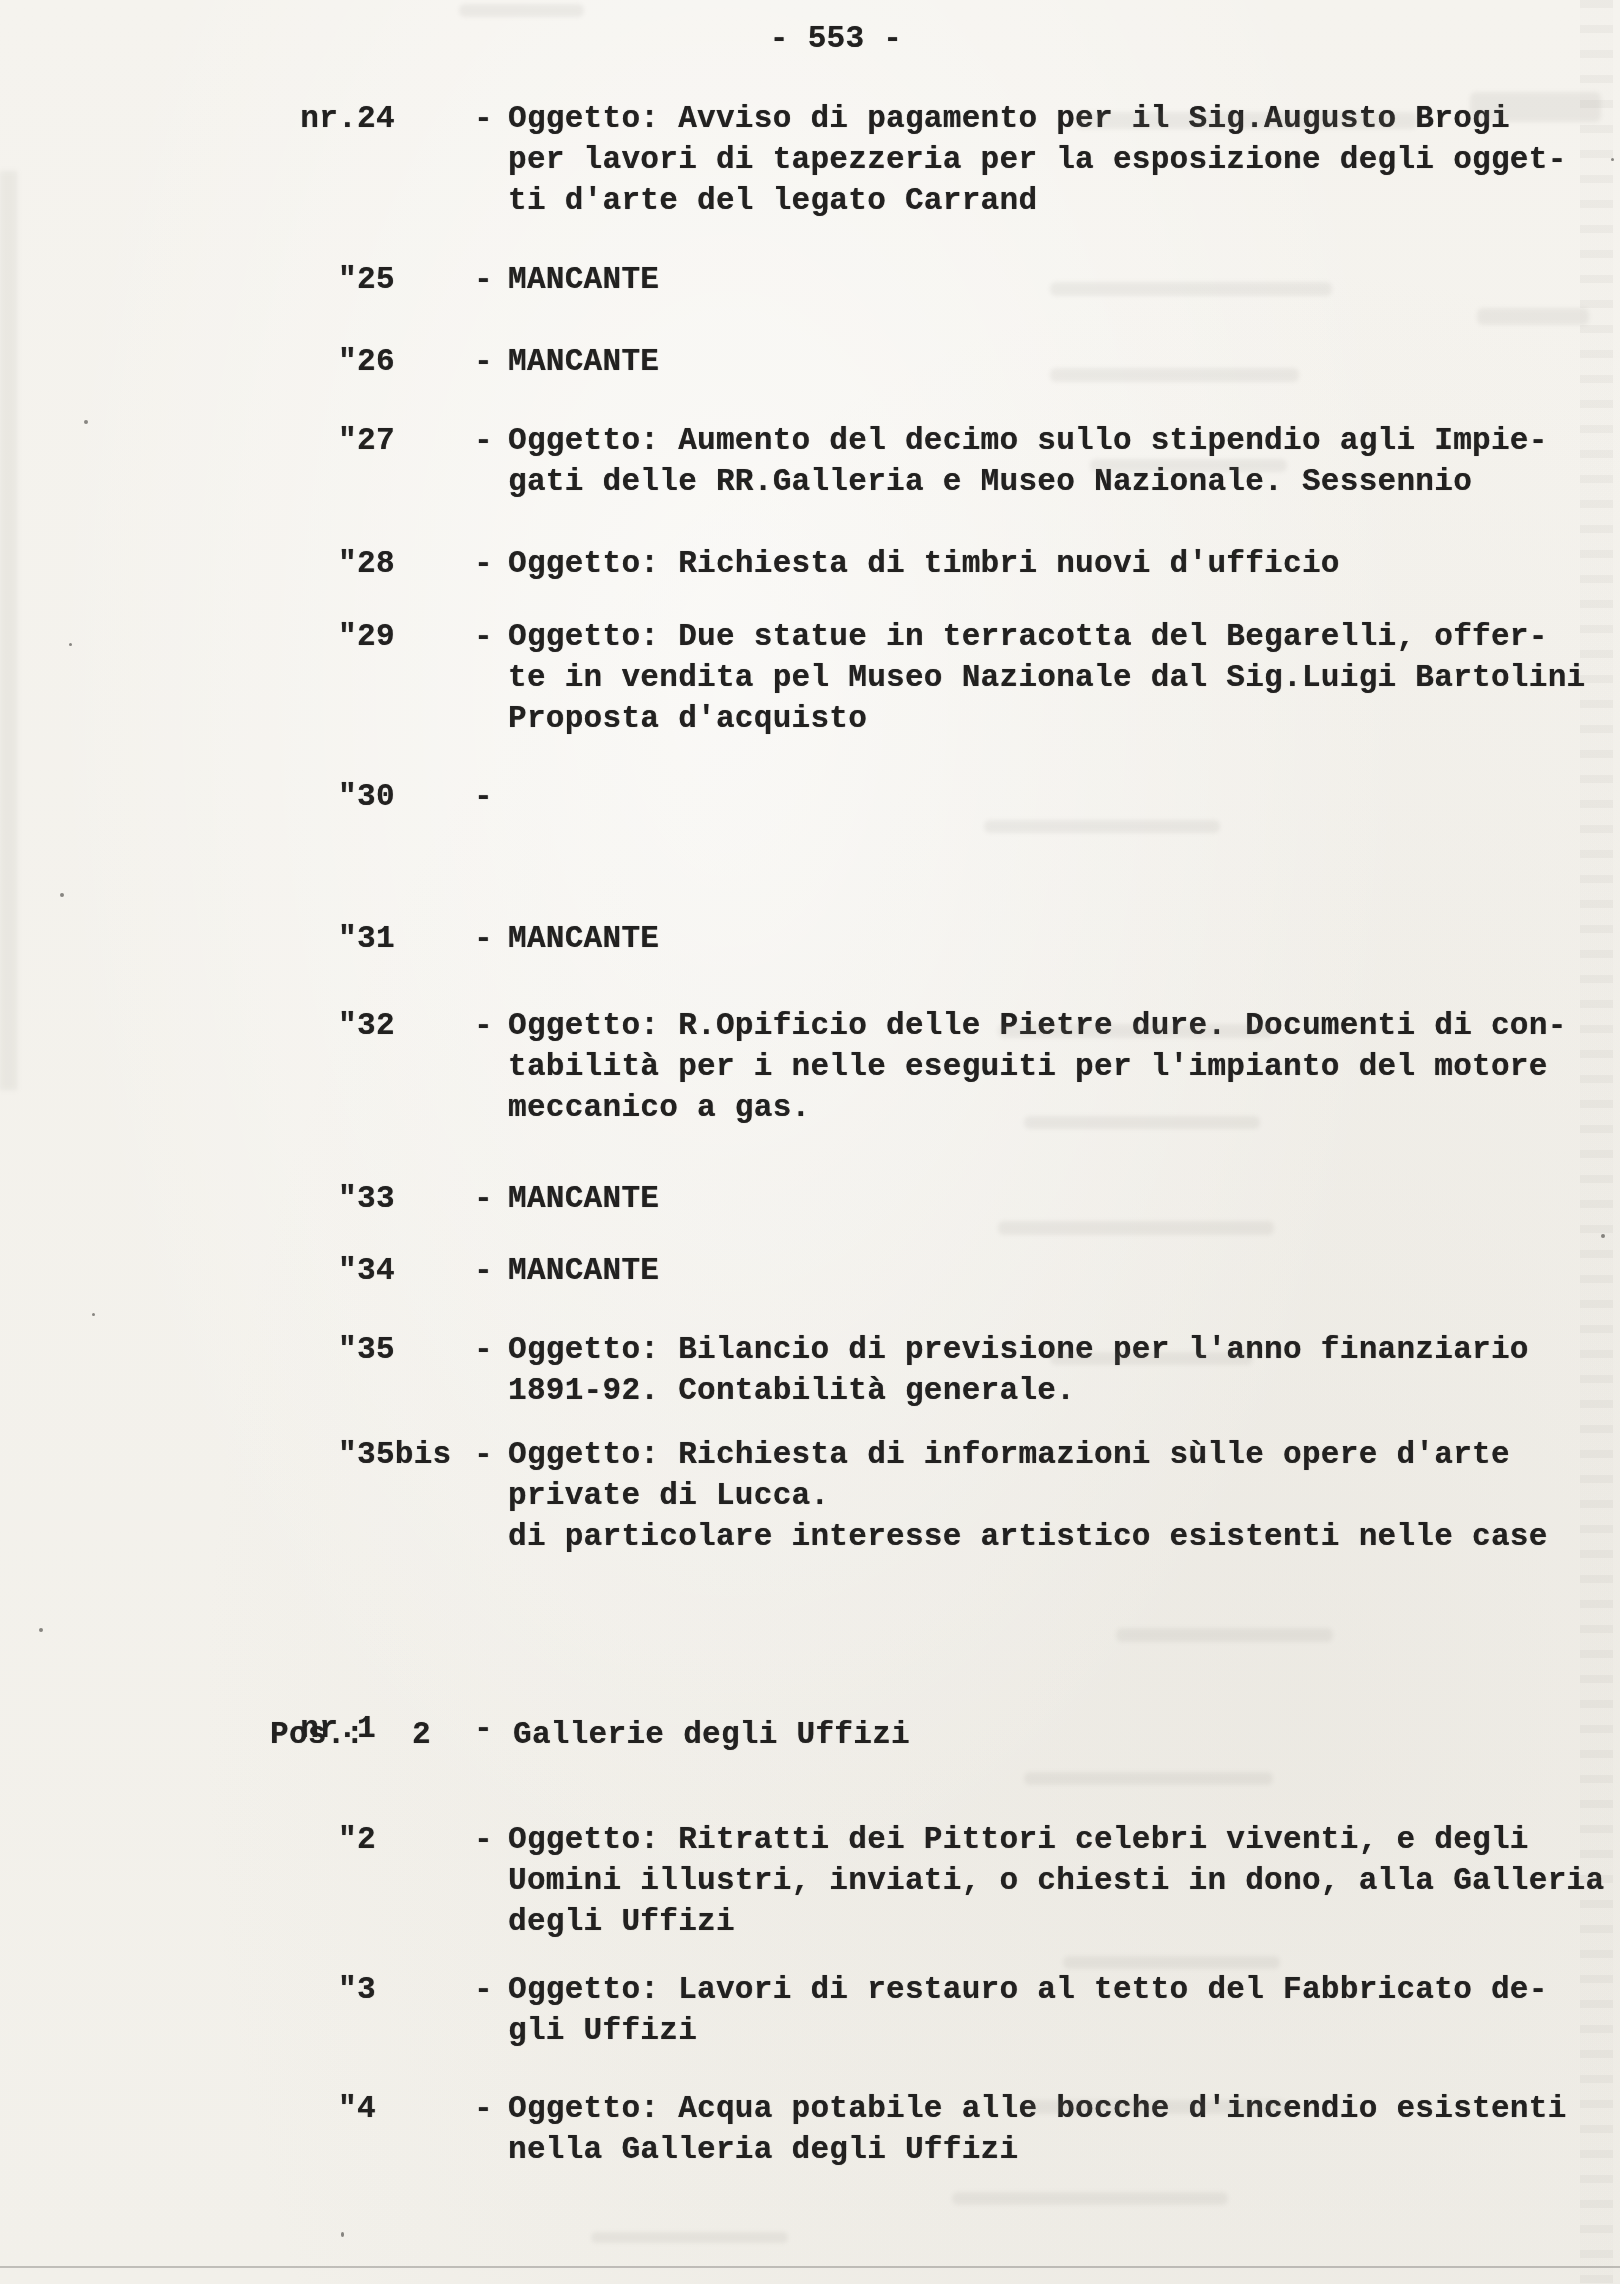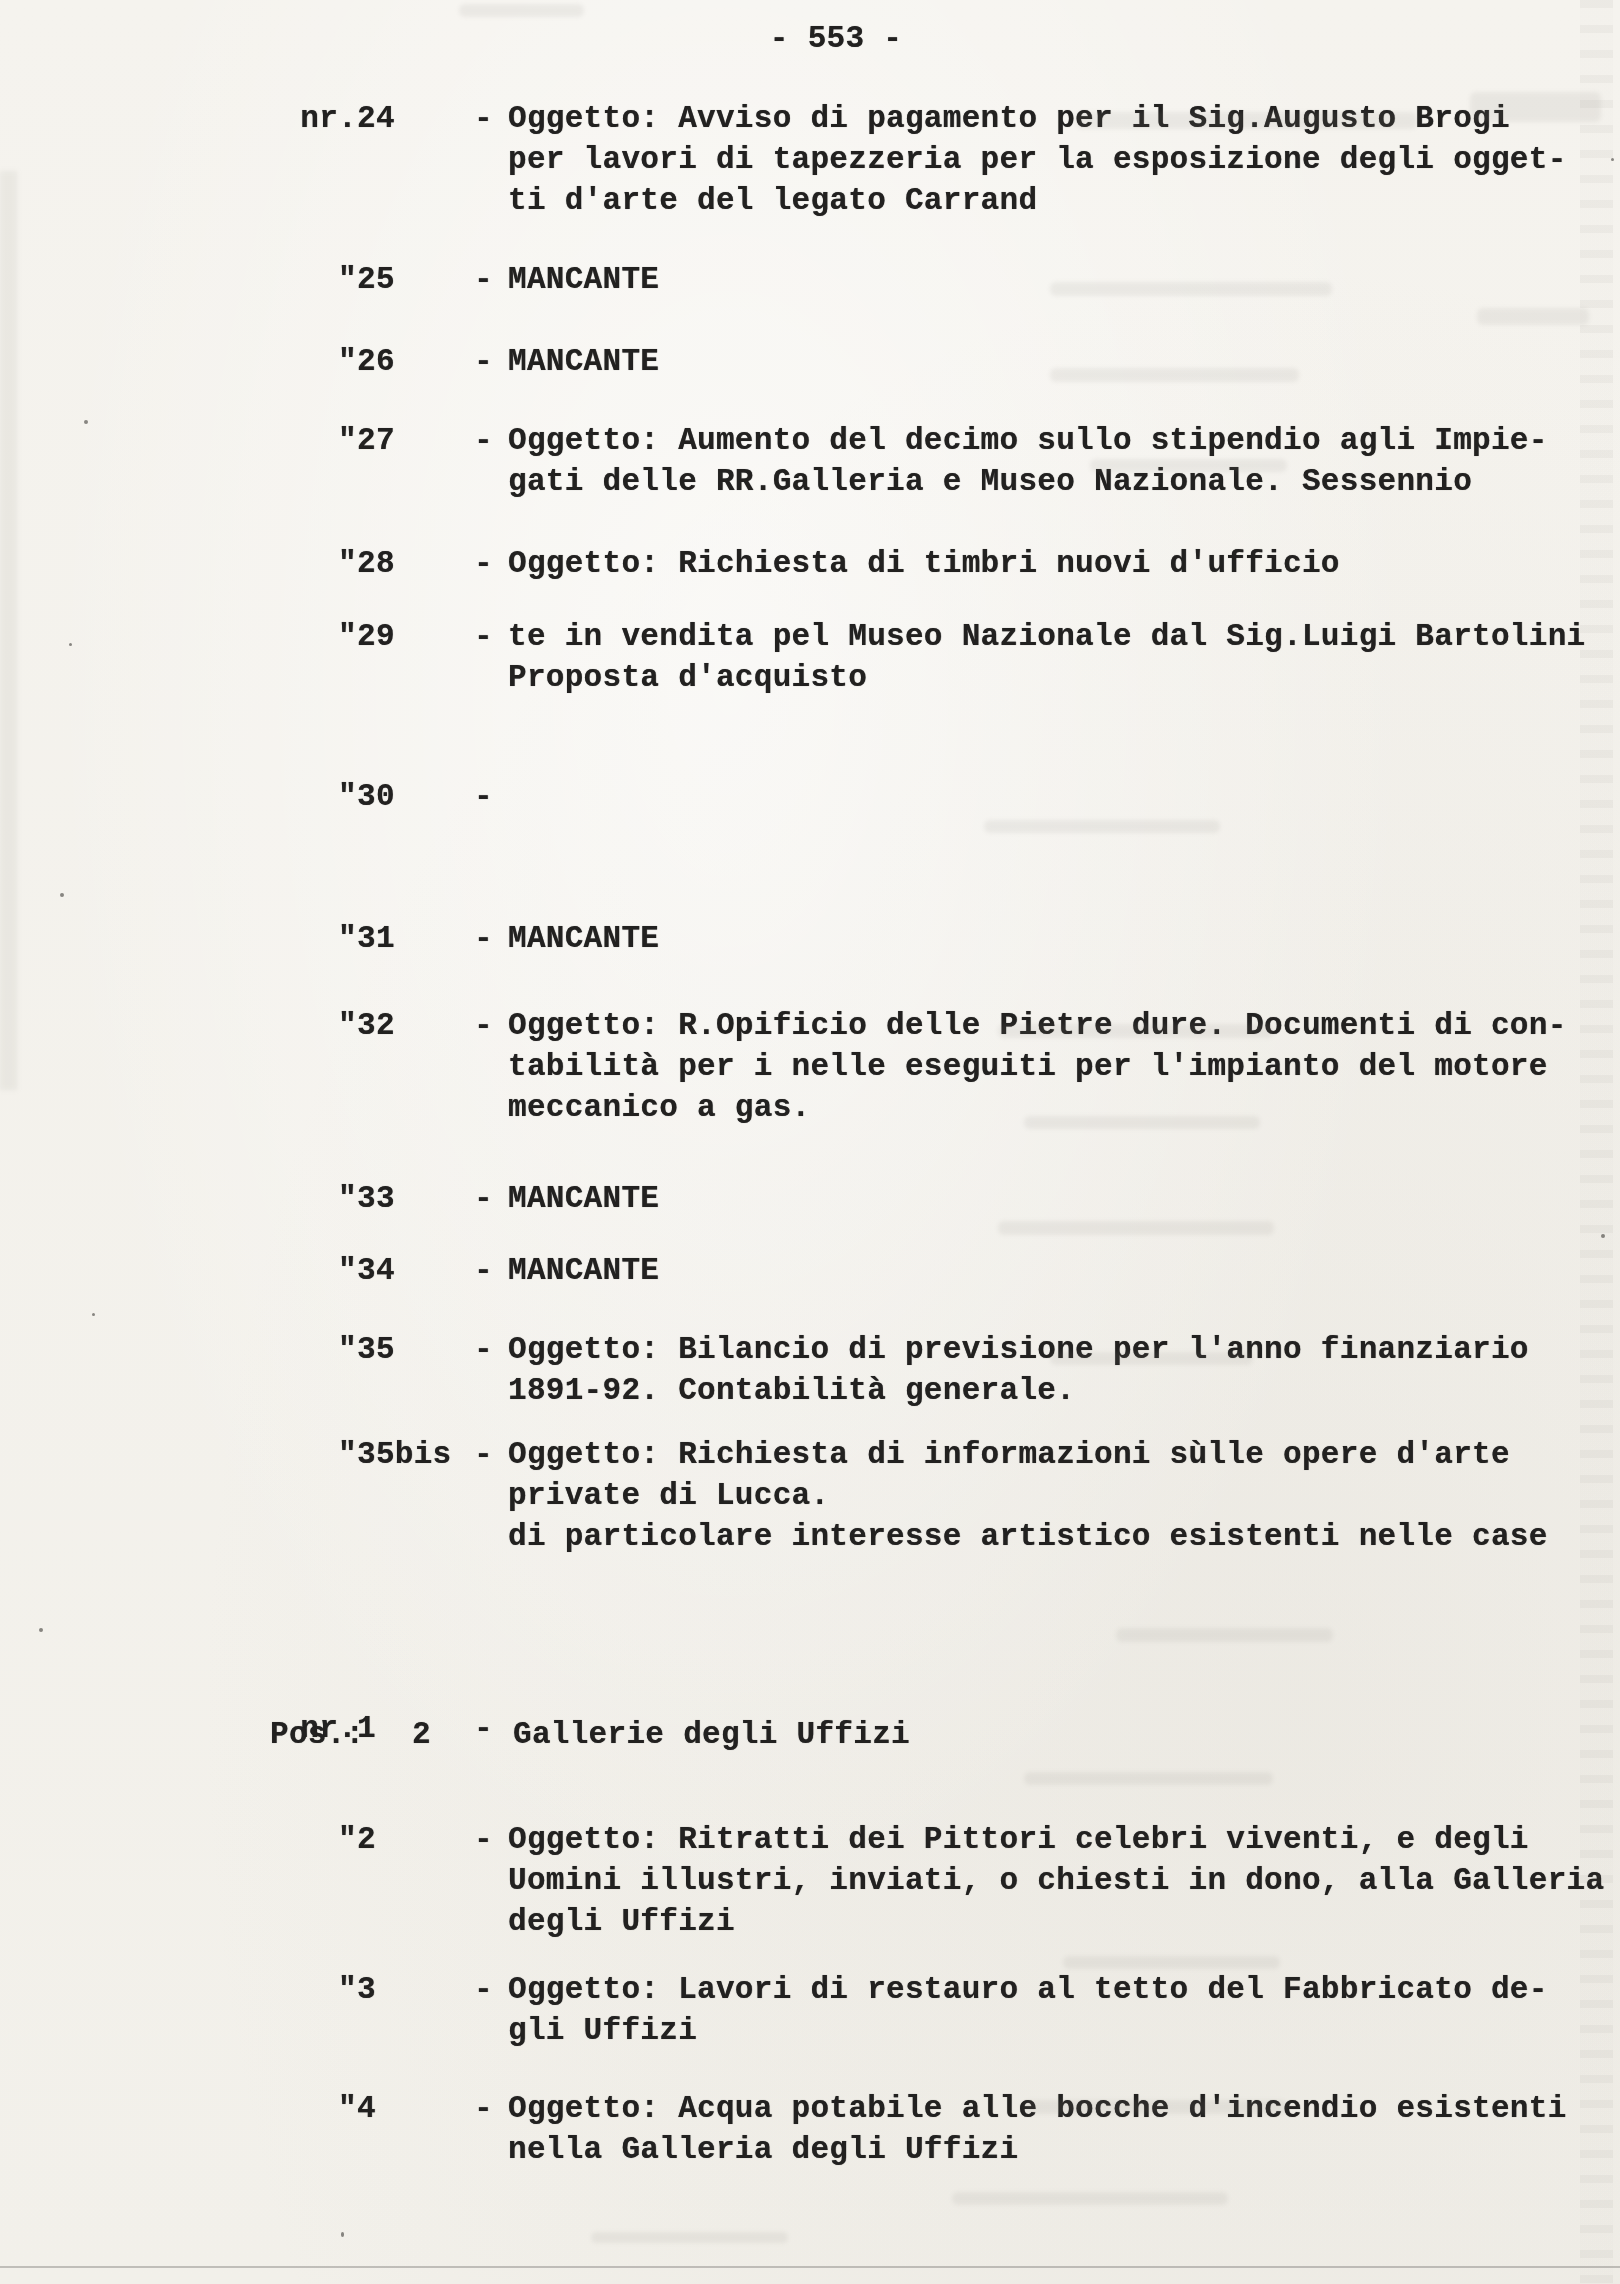--- a/index.html
+++ b/index.html
@@ -116,21 +116,21 @@
 <div class="page">
 
   <div class="page-number tw">- 553 -</div>
 
   <div id="entries">
       <div class="entry tw" style="top: 98px;"><span class="c-label">nr.</span><span class="c-num">24</span><span class="c-dash">-</span><span class="c-text"><span class="line">Oggetto: Avviso di pagamento per il Sig.Augusto Brogi</span><span class="line">per lavori di tapezzeria per la esposizione degli ogget-</span><span class="line">ti d'arte del legato Carrand</span></span></div>
       <div class="entry tw" style="top: 259px;"><span class="c-label">"</span><span class="c-num">25</span><span class="c-dash">-</span><span class="c-text"><span class="line">MANCANTE</span></span></div>
       <div class="entry tw" style="top: 341px;"><span class="c-label">"</span><span class="c-num">26</span><span class="c-dash">-</span><span class="c-text"><span class="line">MANCANTE</span></span></div>
       <div class="entry tw" style="top: 420px;"><span class="c-label">"</span><span class="c-num">27</span><span class="c-dash">-</span><span class="c-text"><span class="line">Oggetto: Aumento del decimo sullo stipendio agli Impie-</span><span class="line">gati delle RR.Galleria e Museo Nazionale. Sessennio</span></span></div>
       <div class="entry tw" style="top: 543px;"><span class="c-label">"</span><span class="c-num">28</span><span class="c-dash">-</span><span class="c-text"><span class="line">Oggetto: Richiesta di timbri nuovi d'ufficio</span></span></div>
-      <div class="entry tw" style="top: 616px;"><span class="c-label">"</span><span class="c-num">29</span><span class="c-dash">-</span><span class="c-text"><span class="line">te in vendita pel Museo Nazionale dal Sig.Luigi Bartolini</span><span class="line">Proposta d'acquisto</span></span></div>
+      <div class="entry tw" style="top: 616px;"><span class="c-label">"</span><span class="c-num">29</span><span class="c-dash">-</span><span class="c-text"><span class="line">Oggetto: Due statue in terracotta del Begarelli, offer-</span><span class="line">te in vendita pel Museo Nazionale dal Sig.Luigi Bartolini</span><span class="line">Proposta d'acquisto</span></span></div>
       <div class="entry tw" style="top: 776px;"><span class="c-label">"</span><span class="c-num">30</span><span class="c-dash">-</span></div>
       <div class="entry tw" style="top: 918px;"><span class="c-label">"</span><span class="c-num">31</span><span class="c-dash">-</span><span class="c-text"><span class="line">MANCANTE</span></span></div>
       <div class="entry tw" style="top: 1005px;"><span class="c-label">"</span><span class="c-num">32</span><span class="c-dash">-</span><span class="c-text"><span class="line">Oggetto: R.Opificio delle Pietre dure. Documenti di con-</span><span class="line">tabilità per i nelle eseguiti per l'impianto del motore</span><span class="line">meccanico a gas.</span></span></div>
       <div class="entry tw" style="top: 1178px;"><span class="c-label">"</span><span class="c-num">33</span><span class="c-dash">-</span><span class="c-text"><span class="line">MANCANTE</span></span></div>
       <div class="entry tw" style="top: 1250px;"><span class="c-label">"</span><span class="c-num">34</span><span class="c-dash">-</span><span class="c-text"><span class="line">MANCANTE</span></span></div>
       <div class="entry tw" style="top: 1329px;"><span class="c-label">"</span><span class="c-num">35</span><span class="c-dash">-</span><span class="c-text"><span class="line">Oggetto: Bilancio di previsione per l'anno finanziario</span><span class="line">1891-92. Contabilità generale.</span></span></div>
       <div class="entry tw" style="top: 1434px;"><span class="c-label">"</span><span class="c-num">35bis</span><span class="c-dash">-</span><span class="c-text"><span class="line">Oggetto: Richiesta di informazioni sùlle opere d'arte</span><span class="line">private di Lucca.</span><span class="line">di particolare interesse artistico esistenti nelle case</span></span></div>
       <div class="entry tw" style="top: 1708px;"><span class="c-label">nr.</span><span class="c-num">1</span><span class="c-dash">-</span></div>
       <div class="entry tw" style="top: 1819px;"><span class="c-label">"</span><span class="c-num">2</span><span class="c-dash">-</span><span class="c-text"><span class="line">Oggetto: Ritratti dei Pittori celebri viventi, e degli</span><span class="line">Uomini illustri, inviati, o chiesti in dono, alla Galleria</span><span class="line">degli Uffizi</span></span></div>
       <div class="entry tw" style="top: 1969px;"><span class="c-label">"</span><span class="c-num">3</span><span class="c-dash">-</span><span class="c-text"><span class="line">Oggetto: Lavori di restauro al tetto del Fabbricato de-</span><span class="line">gli Uffizi</span></span></div>

